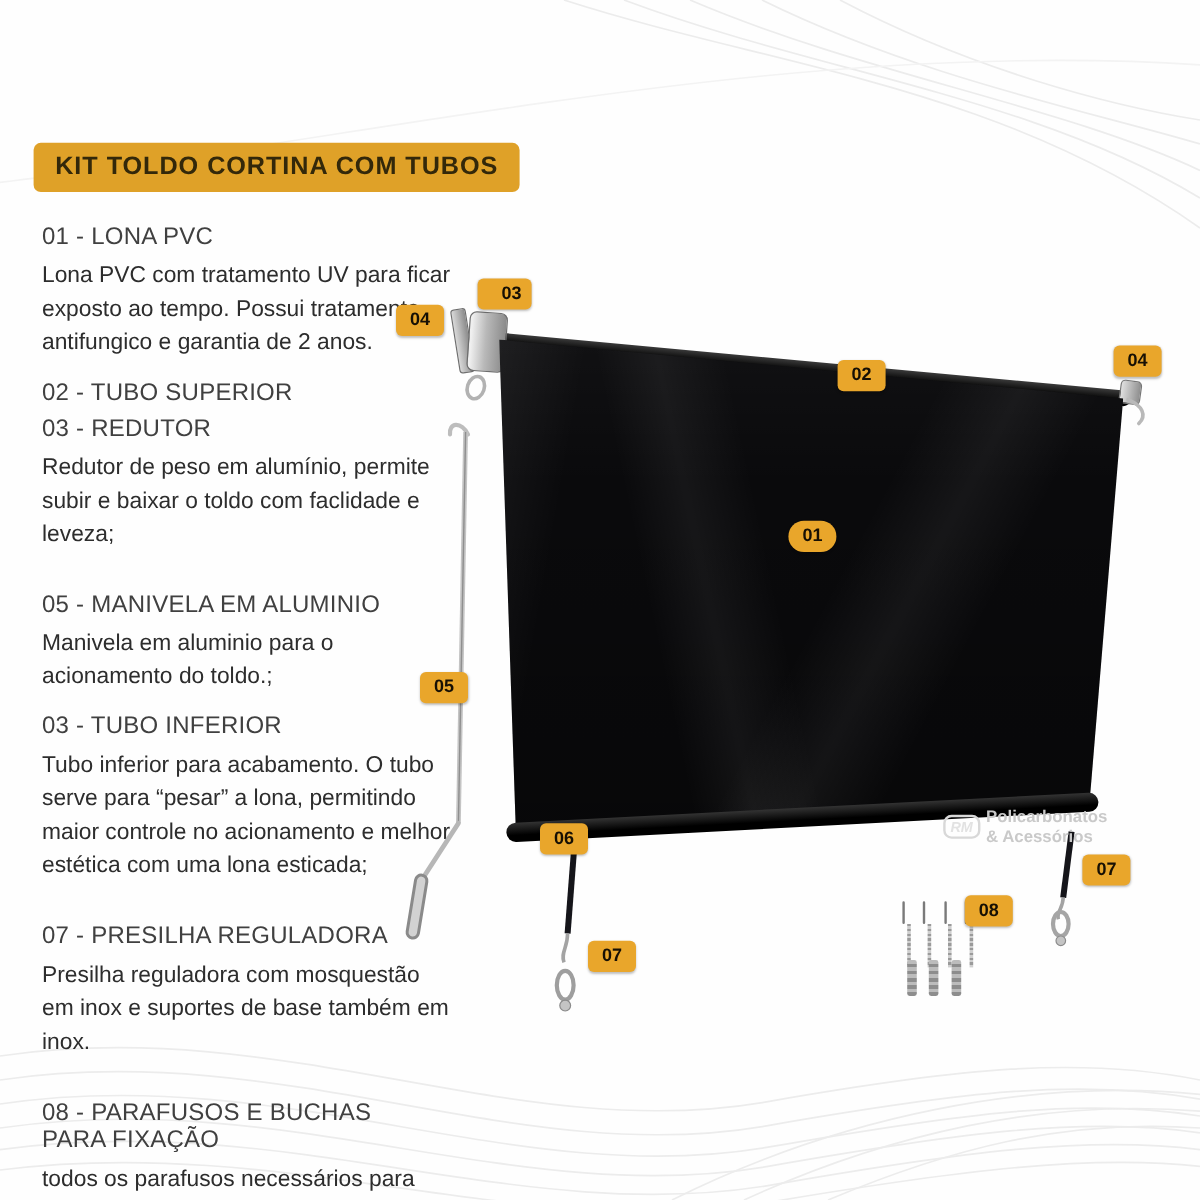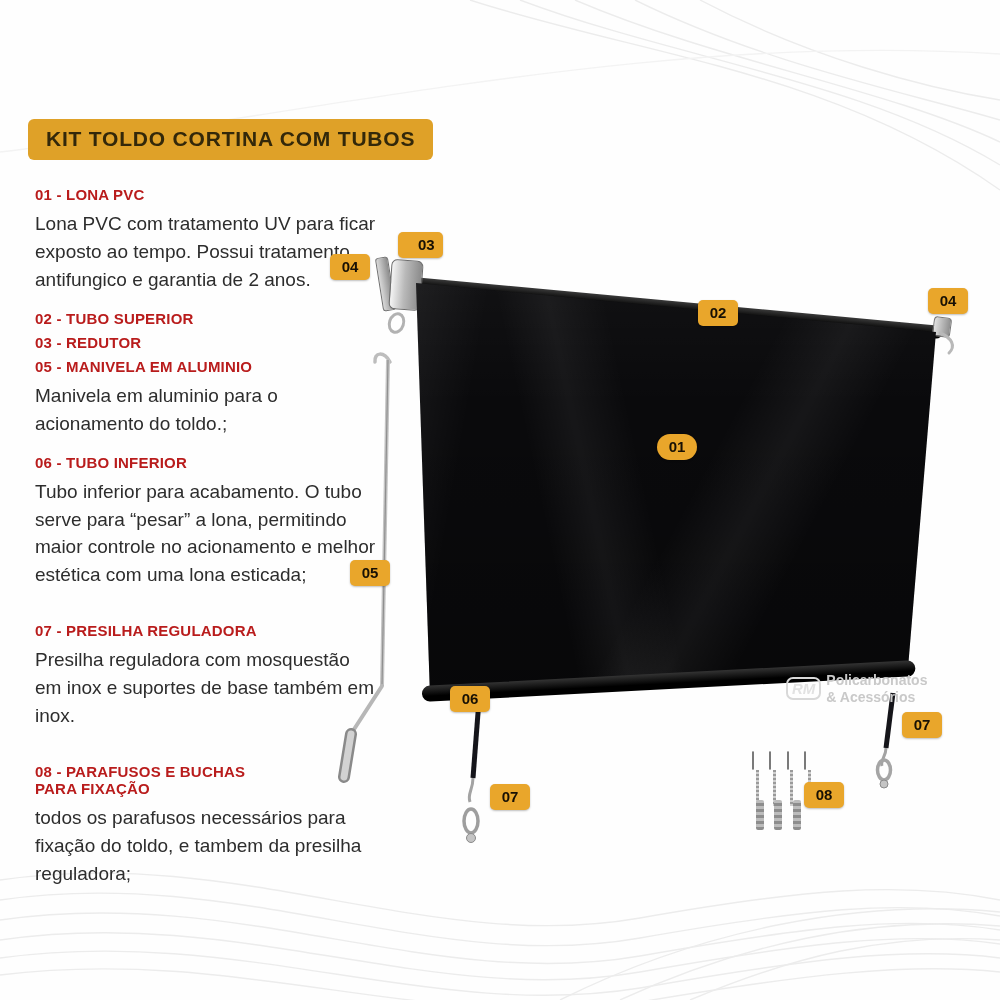--- a/index.html
+++ b/index.html
@@ -23,21 +23,21 @@
     position:absolute; left:28px; top:119px;
     background:#DFA128; color:#33280a;
     font-size:21px; font-weight:600; letter-spacing:0.8px;
     padding:8px 18px 9px; border-radius:6px;
     white-space:nowrap;
   }
 
   
   .items { position:absolute; left:35px; top:186px; width:345px; }
   .item-title {
-    font-size:15px; font-weight:700; color:#b91c1c;
+    font-size:20px; font-weight:400; color:#404040;
     margin:0 0 7px; white-space:pre-line; letter-spacing:0.2px;
   }
   .item-desc {
     font-size:19px; color:#2d2d2d; line-height:1.47; margin:0 0 27px;
   }
   .item.gap-lg .item-desc { margin-bottom:33px; }
   .item.gap-sm .item-desc { margin-bottom:16px; }
 
   
   .scene { position:absolute; inset:0; }
@@ -102,41 +102,41 @@
   .plug { display:inline-block; width:8px; height:30px; margin-right:6px; border-radius:2px;
     background:repeating-linear-gradient(180deg,#bcbcbc 0 3px,#8d8d8d 3px 6px); }
 
   
   .watermark {
     position:absolute; left:786px; top:672px;
     display:flex; align-items:center; gap:5px;
   }
   .wm-box {
     border:2px solid #d8d8d8; border-radius:7px; padding:1px 4px;
-    font-weight:700; font-style:italic; font-size:15px; color:#e2e2e2;
+    font-weight:700; font-style:italic; font-size:12px; color:#e2e2e2;
   }
   .wm-lines { font-size:14px; line-height:1.2; color:#c9c9c9;font-weight:bold; }
 
   
   .badge {
     position:absolute; min-width:40px; text-align:center;
     background:#E9A62B; color:#171004;
     font-size:15px; font-weight:700;
     padding:4px 8px 5px; border-radius:5px;
     box-shadow:0 1px 2px rgba(0,0,0,0.25);
   }
   .b0 { left:398px; top:232px;padding-left:20px; }   
   .b1 { left:330px; top:254px; }   
   .b2 { left:698px; top:300px; }   
   .b3 { left:928px; top:288px; }   
   .b4 { left:657px; top:434px;border-radius:13px; }   
   .b5 { left:350px; top:560px; }   
   .b6 { left:450px; top:686px; }   
   .b7 { left:490px; top:784px; }   
-  .b8 { left:804px; top:782px; }   
+  .b8 { left:804px; top:746px; }   
   .b9 { left:902px; top:712px; }   
 </style>
 </head>
 <body>
 
 <div class="page">
 
   <svg class="bg-decor" viewBox="0 0 1000 1000" aria-hidden="true">
     <path d="M 470 0 C 640 55, 830 70, 1000 190"></path>
     <path d="M 520 0 C 680 60, 860 80, 1000 165"></path>
@@ -160,27 +160,28 @@
   <section class="items">
     <div class="item gap-sm">
       <h3 class="item-title">01 - LONA PVC</h3>
       <p class="item-desc">Lona PVC com tratamento UV para ficar exposto ao tempo. Possui tratamento antifungico e garantia de 2 anos.</p>
     </div>
     <div class="item gap-lg">
       <h3 class="item-title">02 - TUBO SUPERIOR</h3>
     </div>
     <div class="item gap-lg">
       <h3 class="item-title">03 - REDUTOR</h3>
+      <p class="item-desc">Redutor de peso em alumínio, permite subir e baixar o toldo com faclidade e leveza;</p>
     </div>
     <div class="item gap-sm">
       <h3 class="item-title">05 - MANIVELA EM ALUMINIO</h3>
       <p class="item-desc">Manivela em aluminio para o acionamento do toldo.;</p>
     </div>
     <div class="item gap-lg">
-      <h3 class="item-title">06 - TUBO INFERIOR</h3>
+      <h3 class="item-title">03 - TUBO INFERIOR</h3>
       <p class="item-desc">Tubo inferior para acabamento. O tubo serve para “pesar” a lona, permitindo maior controle no acionamento e melhor estética com uma lona esticada;</p>
     </div>
     <div class="item gap-lg">
       <h3 class="item-title">07 - PRESILHA REGULADORA</h3>
       <p class="item-desc">Presilha reguladora com mosquestão em inox e suportes de base também em inox.</p>
     </div>
     <div class="item">
       <h3 class="item-title">08 - PARAFUSOS E BUCHAS
 PARA FIXAÇÃO</h3>
       <p class="item-desc">todos os parafusos necessários para fixação do toldo, e tambem da presilha reguladora;</p>

